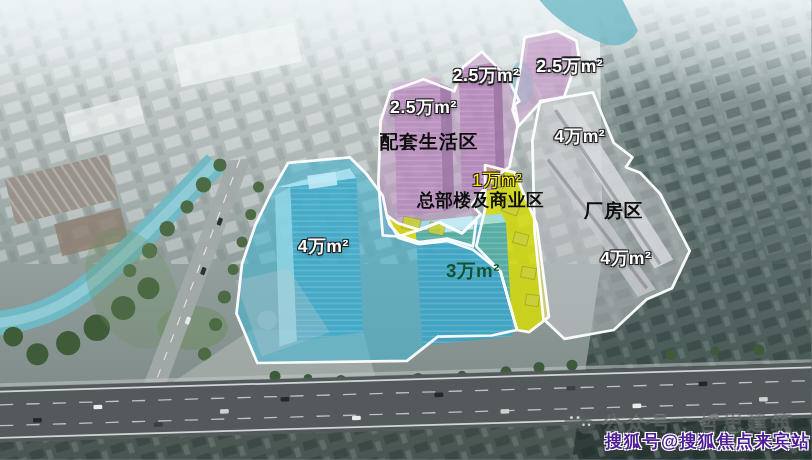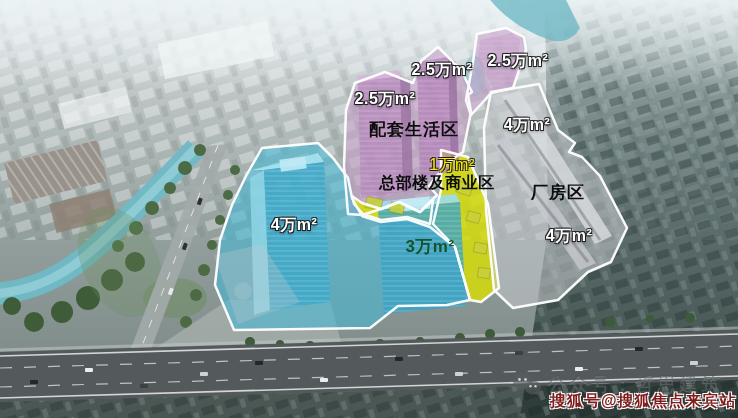--- a/index.html
+++ b/index.html
@@ -24,26 +24,26 @@
     text-shadow:-1px -1px 0 rgba(30,30,30,.95),1px -1px 0 rgba(30,30,30,.95),
                 -1px 1px 0 rgba(30,30,30,.95),1px 1px 0 rgba(30,30,30,.95);
   }
   .ab{font-size:17px;font-weight:800;color:#14532d;letter-spacing:.5px;}
   .zn{font-size:17px;font-weight:900;color:#0d0d0d;letter-spacing:1px;}
   .zn-long{font-size:16px;letter-spacing:.5px;}
   .wm-wechat{
     position:absolute;left:512px;top:371px;display:flex;align-items:center;gap:5px;z-index:6;
   }
   .wm-wechat .wm-text{
-    font-size:19px;font-weight:400;color:rgba(70,76,78,.55);letter-spacing:3px;
+    font-size:19px;font-weight:700;color:rgba(70,76,78,.55);letter-spacing:3px;
     text-shadow:0 1px 1px rgba(255,255,255,.25);
   }
   .wm-sohu{
     position:absolute;left:550px;top:391px;z-index:7;
-    font-size:16px;font-weight:800;color:#7f1d1d;letter-spacing:1px;
+    font-size:16px;font-weight:800;color:#4c1d95;letter-spacing:1px;
     text-shadow:-1px -1px 0 #fff,1px -1px 0 #fff,-1px 1px 0 #fff,1px 1px 0 #fff;
   }
 </style>
 </head>
 <body>
 
 <div class="stage">
 
   <svg class="bg" width="738" height="418" viewBox="0 0 738 418">
     <defs>
@@ -247,21 +247,21 @@
       <polygon points="246,176 262,148 318,143 333,158 348,178 352,198 362,216 381,222 407,219 430,227 455,247 470,300 447,305 398,306 370,328 234,330 215,285 220,240 232,205"></polygon>
       <polygon points="441,150 468,157 488,204 499,288 481,302 470,300 455,247 433,224 441,190"></polygon>
       <polygon points="352,196 362,203 381,209 399,202 420,212 433,200 430,224 407,217 381,220 363,214 354,204"></polygon>
       <polygon points="491,92 539,84 558,130 575,143 569,152 582,157 600,176 627,228 611,262 588,272 558,300 513,308 494,290 486,210 484,128"></polygon>
     </g>
   </svg>
 
   <div class="lbl aw" style="left:385px;top:99px">2.5万m²</div>
   <div class="lbl aw" style="left:442px;top:70px">2.5万m²</div>
   <div class="lbl aw" style="left:518px;top:61px">2.5万m²</div>
-  <div class="lbl zn" style="left:414px;top:129px">配套生活区</div>
+  <div class="lbl zn" style="left:390px;top:129px">配套生活区</div>
 
   <div class="lbl ay" style="left:452px;top:165px">1万m²</div>
   <div class="lbl zn zn-long" style="left:437px;top:183px">总部楼及商业区</div>
 
   <div class="lbl aw" style="left:294px;top:225px">4万m²</div>
   <div class="lbl ab" style="left:430px;top:246px">3万m²</div>
 
   <div class="lbl aw" style="left:527px;top:125px">4万m²</div>
   <div class="lbl zn" style="left:558px;top:192px">厂房区</div>
   <div class="lbl aw" style="left:569px;top:236px">4万m²</div>

